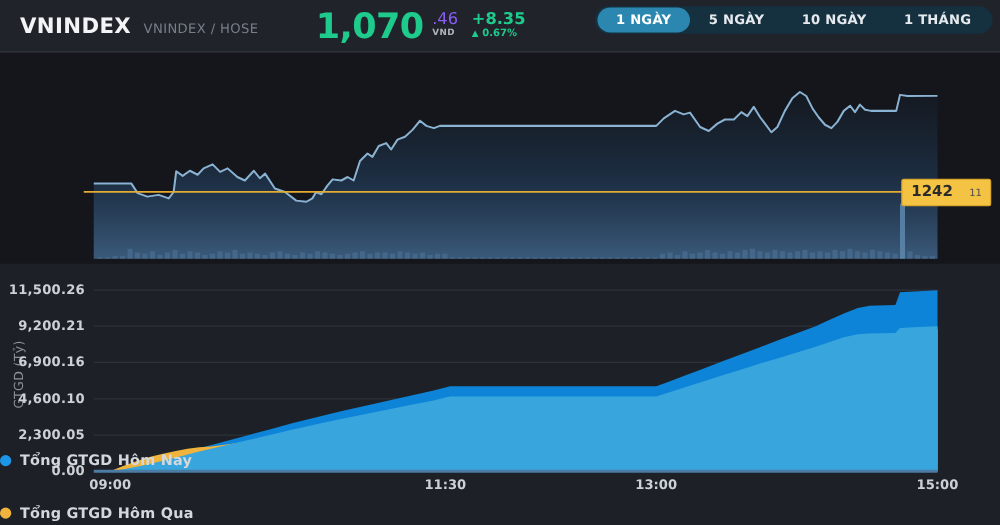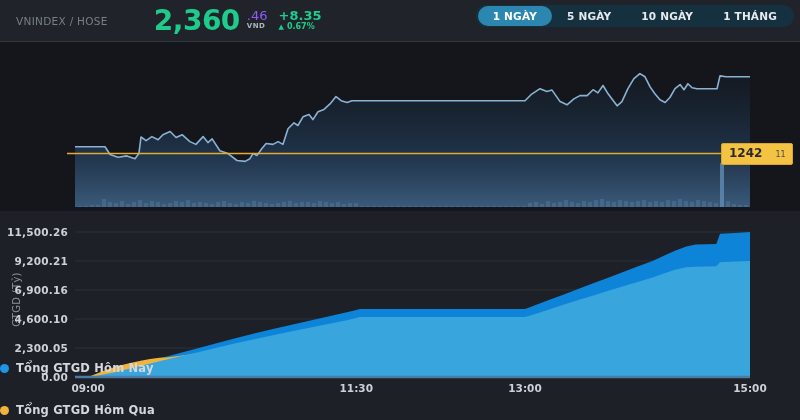--- a/index.html
+++ b/index.html
@@ -216,24 +216,25 @@
       <g>
         <path d="M75.0,377.0L84.4,376.7L93.8,376.0L103.1,373.8L112.5,371.6L121.9,369.1L131.3,366.5L146.3,362.4L159.4,358.6L178.1,353.5L196.9,348.5L215.6,343.5L234.4,338.4L253.1,333.8L271.9,329.2L290.6,324.9L309.4,320.8L328.1,316.6L346.9,312.3L356.3,310.0L360.0,309.0L525.0,309.0L534.4,305.6L547.5,300.6L562.5,294.9L577.5,289.2L592.5,283.6L607.5,277.9L622.5,272.2L637.5,266.6L652.5,260.9L663.8,255.8L675.0,250.8L686.3,246.4L695.6,244.5L716.3,243.9L720.0,233.8L735.0,232.9L750.0,232.1L750,377L75,377Z" fill="#0d84d8" stroke="none"></path>
         <path d="M75.0,377.0L90.0,376.2L97.5,373.2L105.0,370.3L112.5,367.8L121.9,364.9L131.3,362.8L140.6,360.7L150.0,359.0L159.4,357.7L168.8,357.2L187.5,354.8L215.6,349.9L243.8,343.0L271.9,337.3L300.0,331.6L328.1,327.2L356.3,323.4L360.0,322.8L525.0,322.8L553.1,314.6L581.3,305.8L609.4,296.9L637.5,288.7L665.6,281.8L693.8,274.9L721.9,268.6L750.0,263.5L750,377L75,377Z" fill="#f0b33c" stroke="none"></path>
         <path d="M75.0,377.0L84.4,376.8L93.8,376.2L103.1,374.6L112.5,372.7L121.9,370.6L131.3,368.3L146.3,364.5L159.4,361.2L178.1,356.8L196.9,352.4L215.6,348.0L234.4,343.6L253.1,339.4L271.9,335.4L290.6,331.6L309.4,327.8L328.1,324.0L346.9,320.3L356.3,318.0L360.0,317.1L525.0,317.1L534.4,314.2L547.5,309.9L562.5,305.1L577.5,300.3L592.5,295.7L607.5,291.0L622.5,286.5L637.5,281.9L652.5,277.4L663.8,273.6L675.0,269.8L686.3,267.3L695.6,266.7L716.3,266.3L720.0,262.3L735.0,261.5L750.0,261.0L750,377L75,377Z" fill="#39a5dd" stroke="none"></path>
       </g>
       <line x1="75" y1="377" x2="750" y2="377" stroke="#4c7ca4" stroke-width="2.4"></line>
     </svg>
 
   <div class="topbar">
     <div class="title-group">
+      <span class="app-title">VNINDEX</span>
       <span class="app-subtitle">VNINDEX / HOSE</span>
     </div>
     <div class="price-group">
-      <span class="price-main">2,360</span>
+      <span class="price-main">1,070</span>
       <span class="price-col">
         <span class="price-frac">.46</span>
         <span class="price-cur">VND</span>
       </span>
       <span class="chg-col">
         <span class="chg-val">+8.35</span>
         <span class="chg-pct-row">
           <span class="chg-arrow">▲</span>
           <span class="chg-pct">0.67%</span>
         </span>

